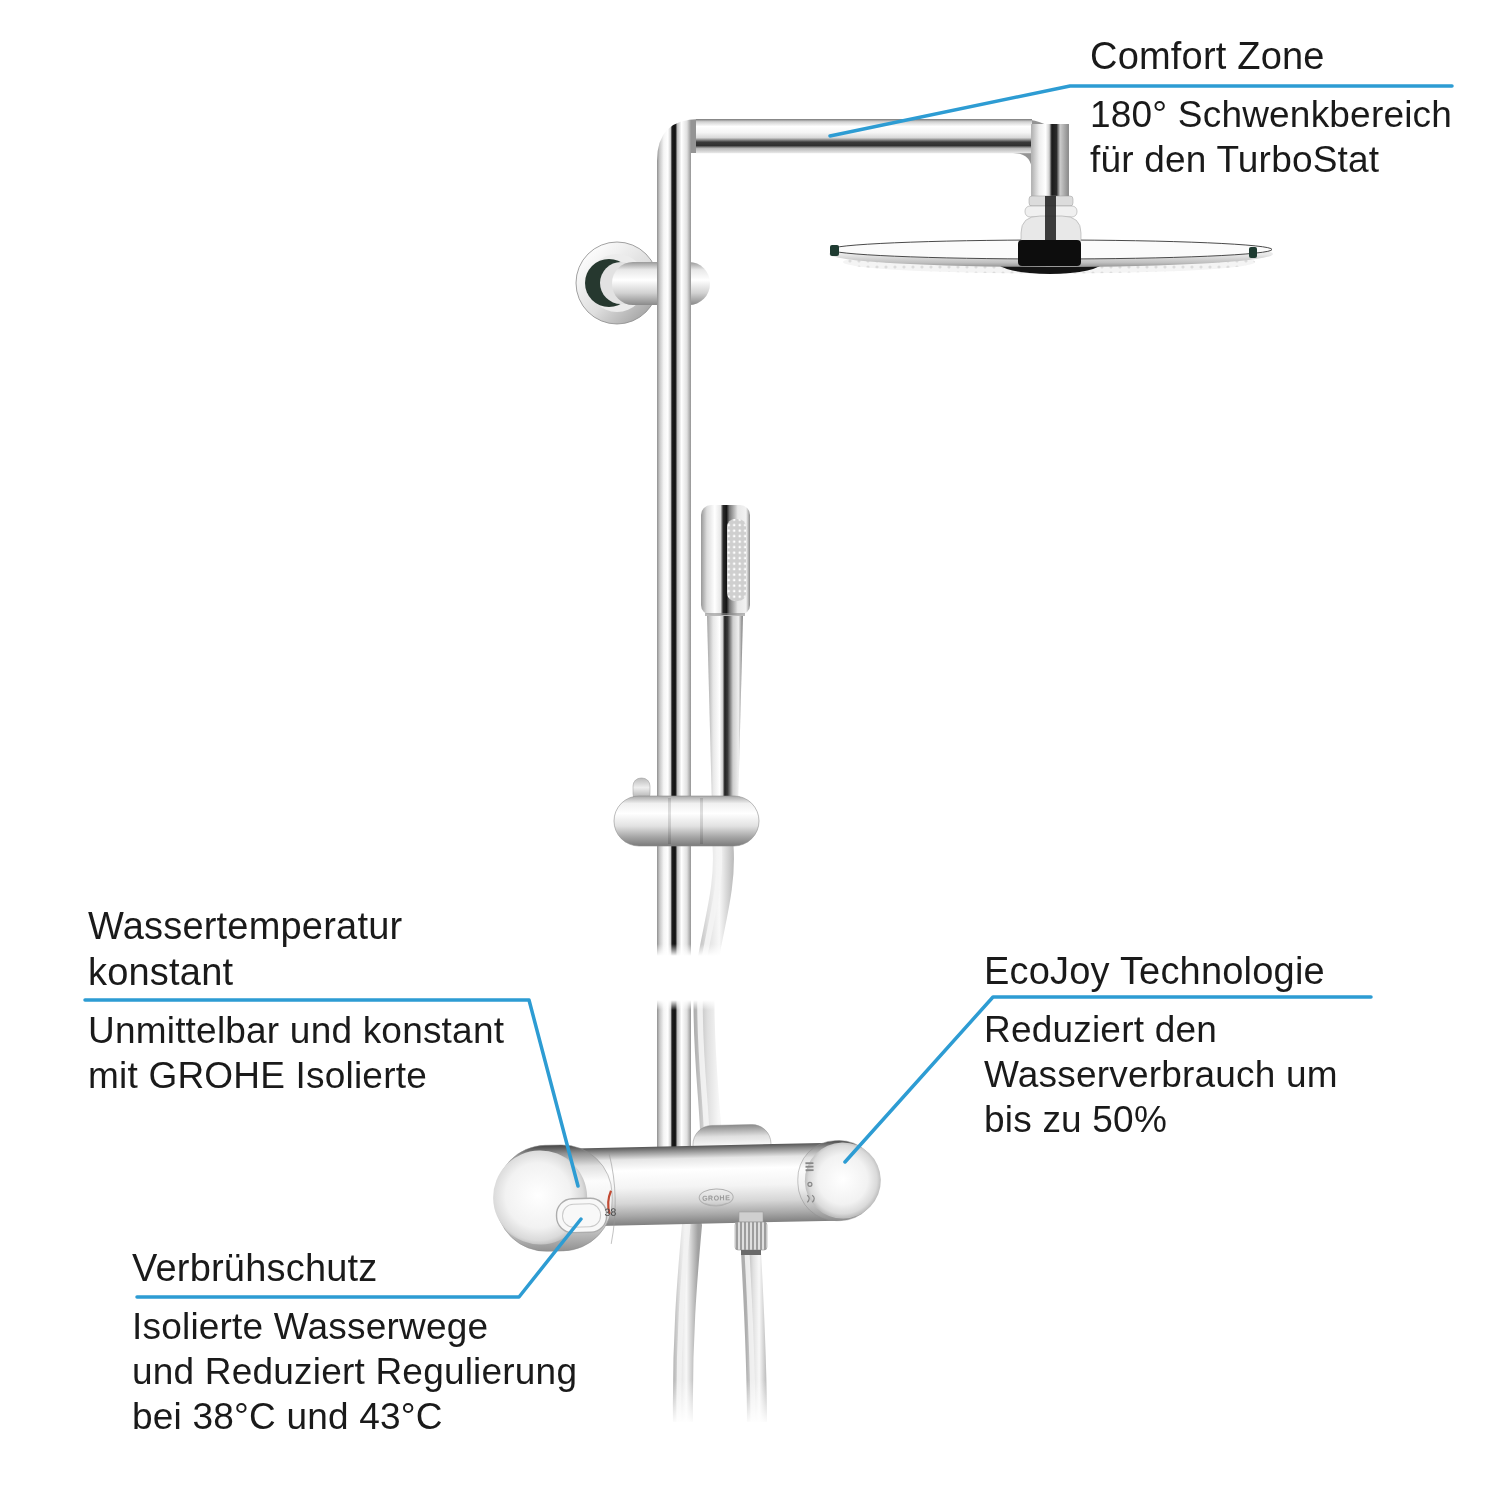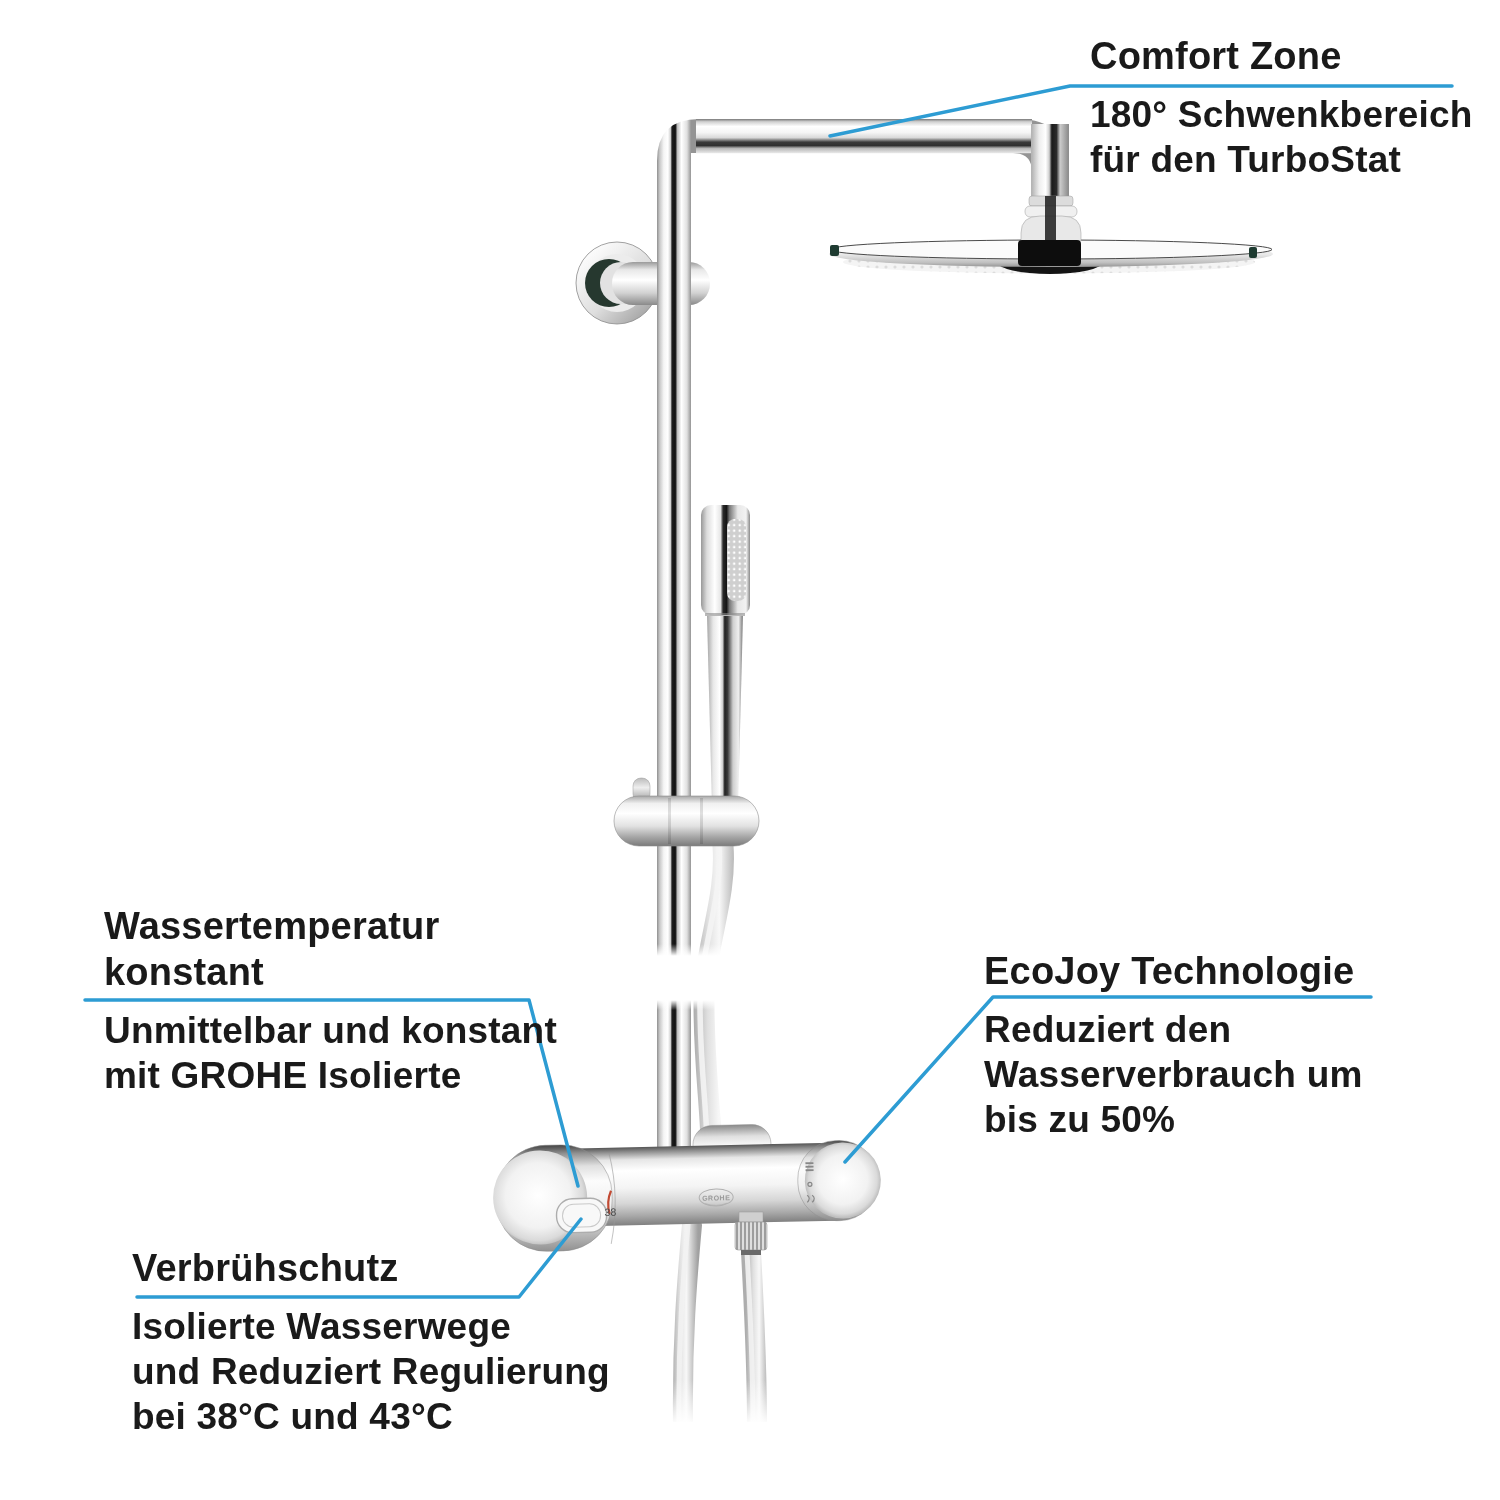--- a/index.html
+++ b/index.html
@@ -5,24 +5,24 @@
   html,body{margin:0;padding:0;background:#ffffff;}
   .canvas{
     position:relative;
     width:1500px;height:1500px;
     background:#ffffff;
     overflow:hidden;
     font-family:"Liberation Sans", sans-serif;
   }
   .product-svg{position:absolute;left:0;top:0;width:1500px;height:1500px;}
   .callout{position:absolute;color:#1a1a1a;white-space:nowrap;}
-  .c-title{font-weight:bold;font-size:38px;line-height:46px;letter-spacing:0.2px;}
-  .c-body{font-weight:bold;font-size:37px;line-height:45px;margin-top:13px;letter-spacing:0.2px;}
+  .c-title{font-weight:normal;font-size:38px;line-height:46px;letter-spacing:0.2px;}
+  .c-body{font-weight:normal;font-size:37px;line-height:45px;margin-top:13px;letter-spacing:0.2px;}
   #co-comfort{left:1090px;top:33px;}
-  #co-wasser{left:104px;top:903px;}
+  #co-wasser{left:88px;top:903px;}
   #co-ecojoy{left:984px;top:948px;}
   #co-verbrueh{left:132px;top:1245px;}
 </style>
 </head>
 <body>
 
 <div class="canvas">
 
 <svg class="product-svg" viewBox="0 0 1500 1500">
   <defs>

